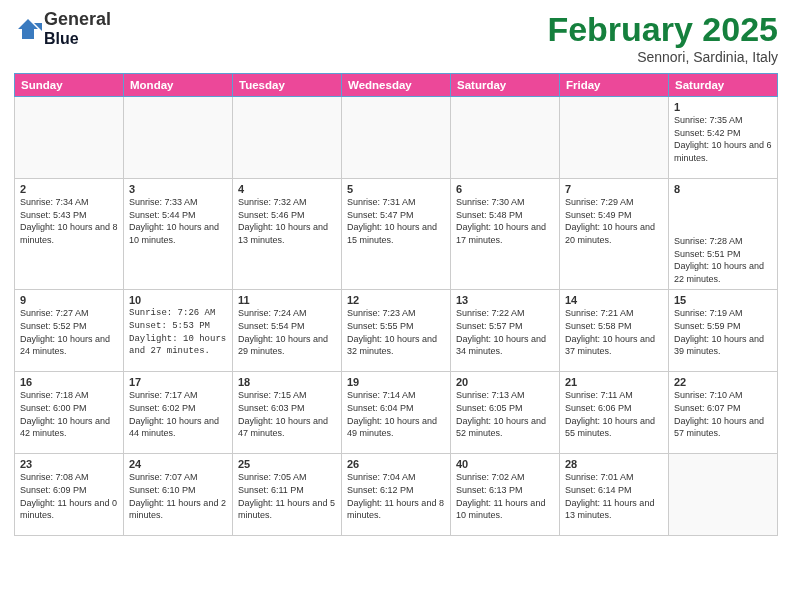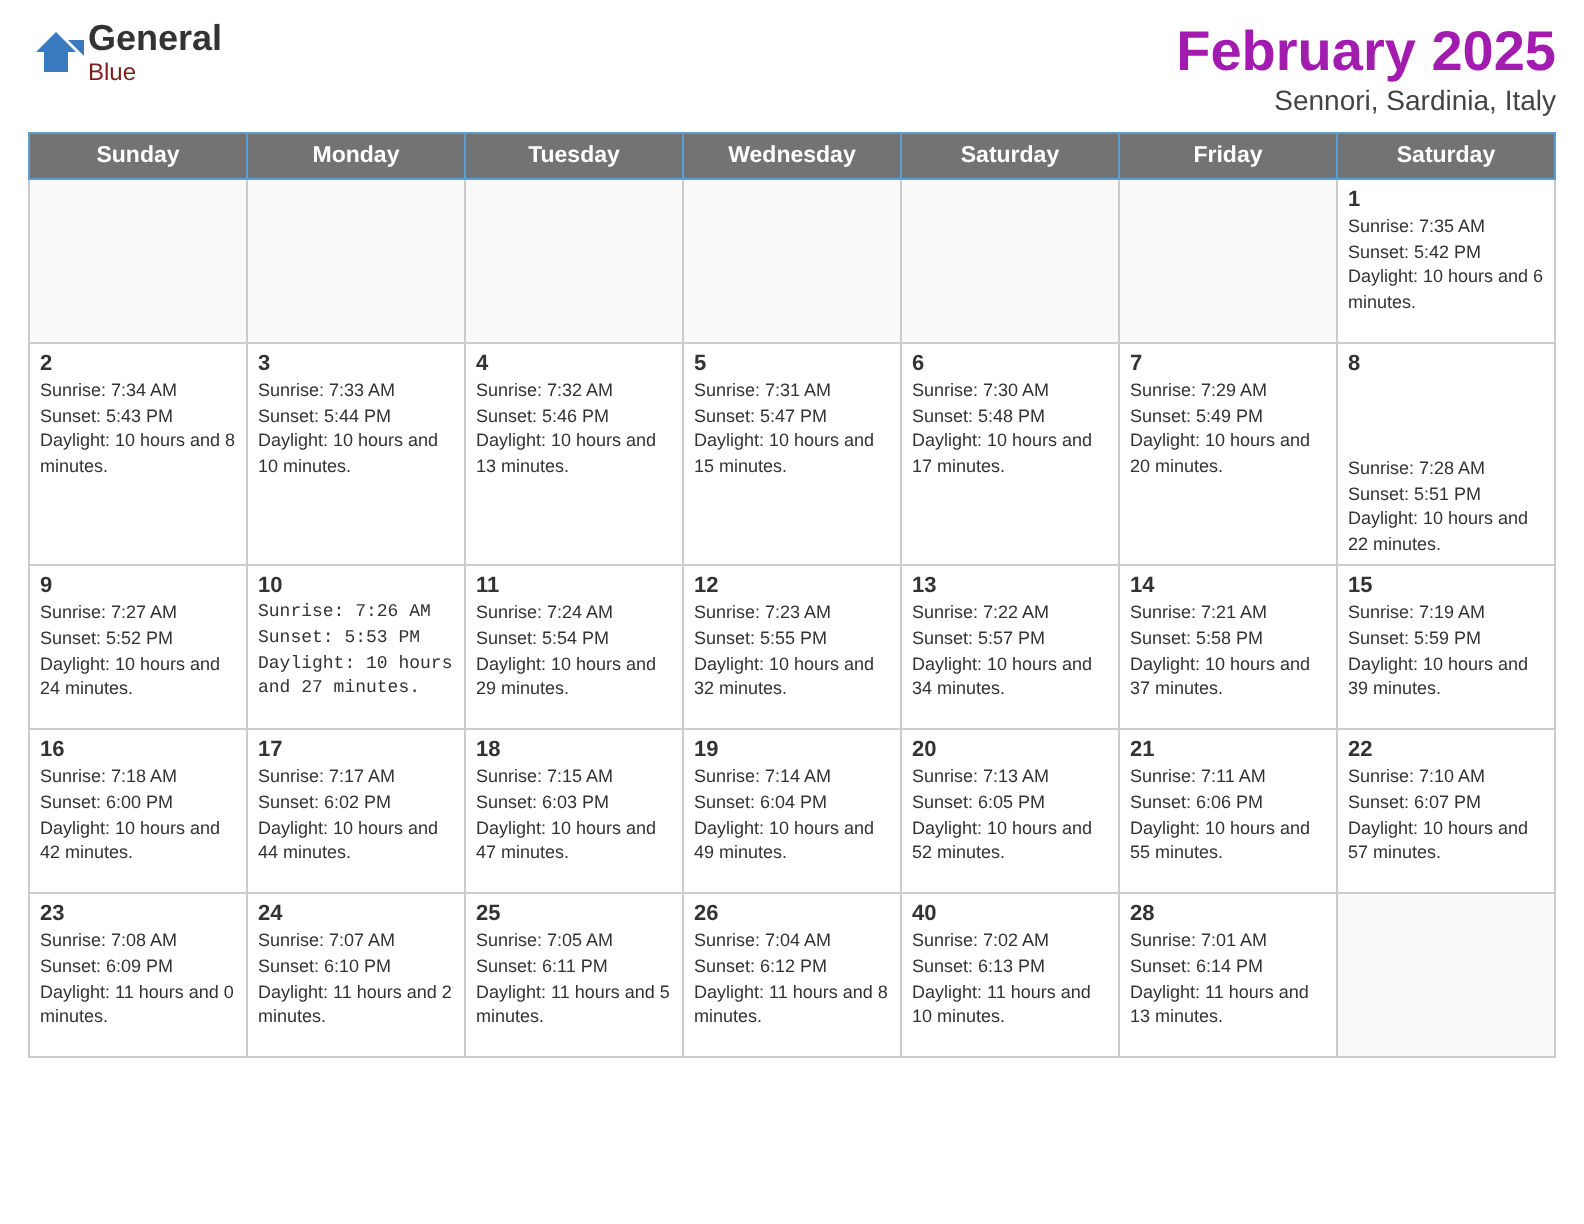--- a/index.html
+++ b/index.html
@@ -31,56 +31,56 @@
       display: flex;
       flex-direction: column;
       line-height: 1.1;
     }
     .logo-general {
       font-size: 18px;
       font-weight: bold;
       color: #333;
     }
     .logo-blue {
-      font-size: 12px;
-      font-weight: normal;
-      color: #7f1d1d;
+      font-size: 16px;
+      font-weight: bold;
+      color: #0f172a;
     }
     .logo-icon {
       width: 28px;
       height: 28px;
       margin-right: 2px;
     }
     .title-block {
       text-align: right;
     }
     .month-title {
-      font-size: 28px;
-      font-weight: bold;
-      color: #a21caf;
+      font-size: 34px;
+      font-weight: bold;
+      color: #15803d;
     }
     .location-title {
       font-size: 14px;
       color: #444;
     }
     .calendar {
       flex: 1;
       border: 1px solid #ccc;
       border-collapse: collapse;
       width: 100%;
       table-layout: fixed;
     }
     .calendar th {
-      background-color: #737373;
+      background-color: #ec4899;
       color: #fff;
       font-size: 11.5px;
       font-weight: bold;
       padding: 5px 6px;
       border: 1px solid #5a9fd4;
-      text-align: center;
+      text-align: left;
     }
     .calendar td {
       border: 1px solid #ccc;
       vertical-align: top;
       padding: 4px 5px;
       font-size: 9.5px;
       color: #333;
       width: calc(100% / 7);
       height: 82px;
     }

